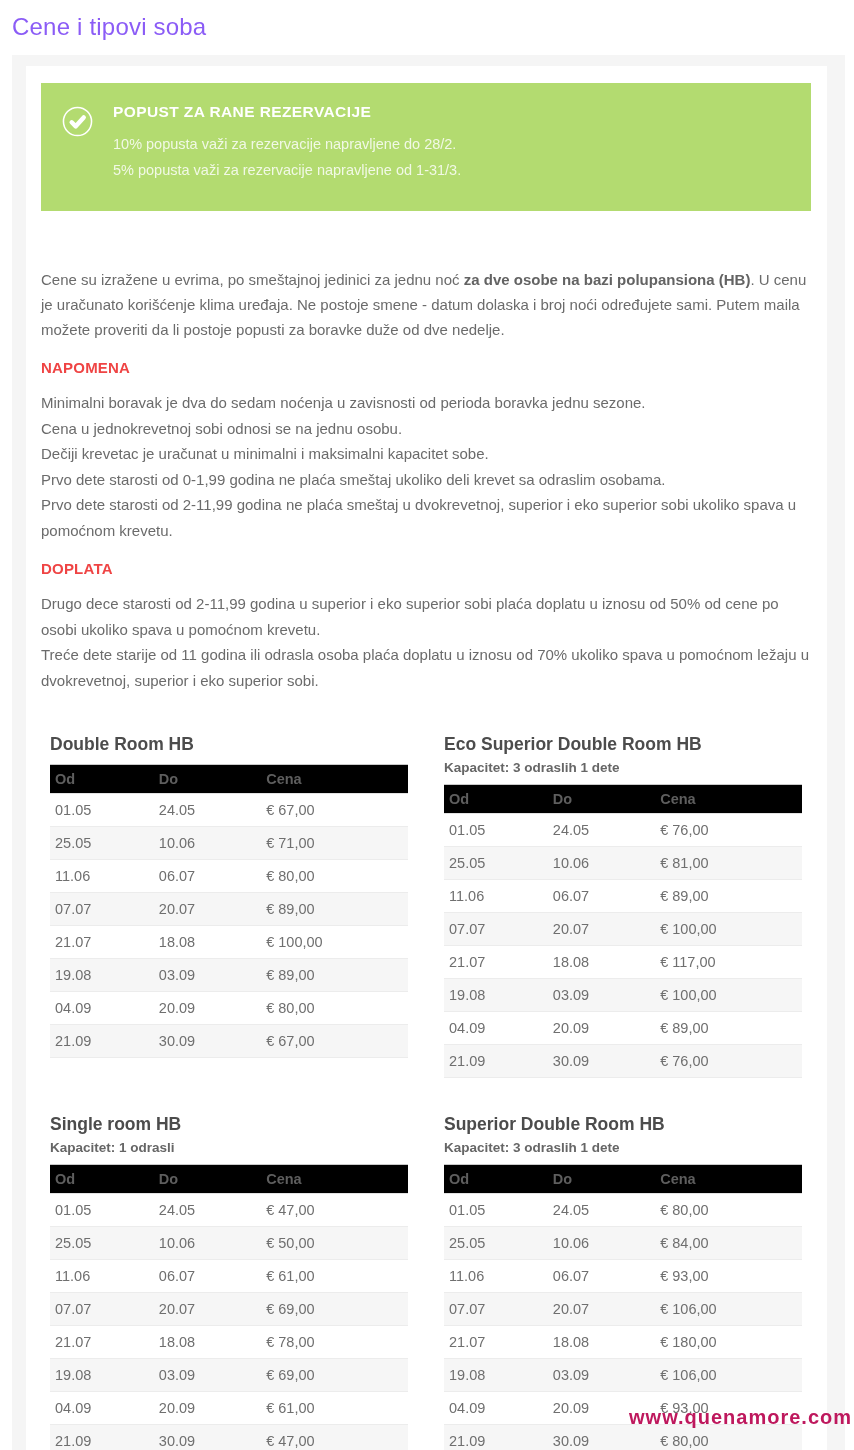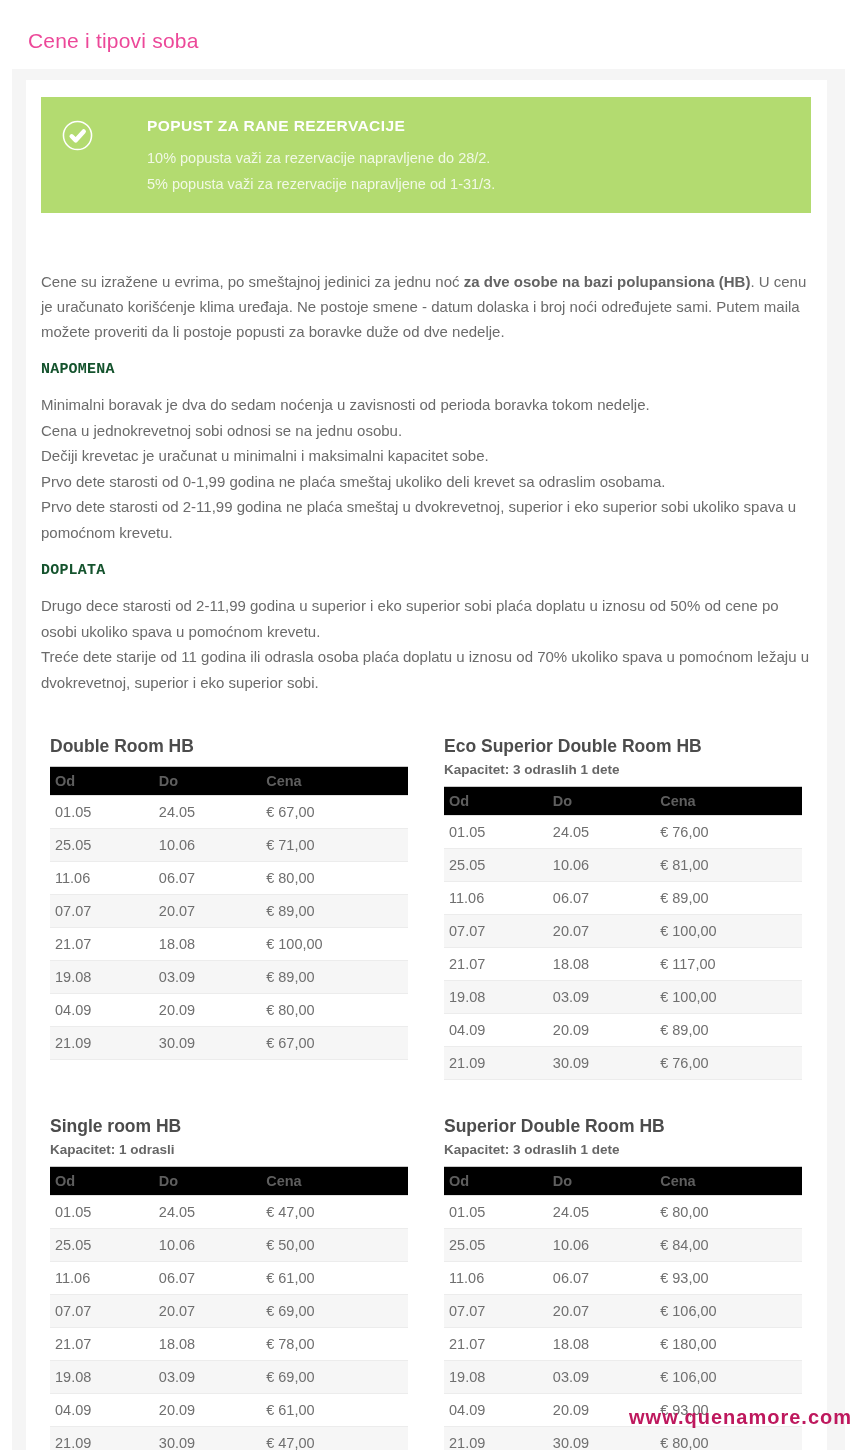--- a/index.html
+++ b/index.html
@@ -3,47 +3,47 @@
 <meta charset="utf-8">
 <style>
   html,body{margin:0;padding:0;}
   body{
     width:854px;height:1450px;position:relative;overflow:hidden;
     background:#ffffff;
     font-family:"Liberation Sans","DejaVu Sans",sans-serif;
     -webkit-font-smoothing:antialiased;
   }
   .page-title{
-    margin:16px;padding:13px 0 0 12px;
-    font-size:21px;font-weight:400;color:#ec4899;letter-spacing:.2px;
+    margin:0;padding:13px 0 0 12px;
+    font-size:24px;font-weight:400;color:#8b5cf6;letter-spacing:.2px;
   }
   .panel{
     margin:14px 9px 0 12px;
     background:#f5f5f5;
     padding:11px 18px 10px 14px;
   }
   .card{
     background:#ffffff;
     padding:17px 16px 41px 15px;
   }
   
   .banner{
     display:flex;align-items:flex-start;
     background:#b3db70;color:#fff;
-    padding:14px 20px 16px 20px;
-    min-height:80px;box-sizing:border-box;gap:34px;
+    padding:14px 20px 28px 20px;
+    min-height:80px;box-sizing:border-box;
   }
   .banner-icon{width:31px;height:31px;flex:none;margin:9px 20px 0 1px;display:block;}
   .banner-title{margin:6px 0 0;font-size:15.5px;font-weight:700;letter-spacing:.4px;}
   .banner-lines{margin-top:10px;}
   .banner-line{margin:0;font-size:14.5px;line-height:26px;color:rgba(255,255,255,.82);}
   
   .intro{margin:56px 0 0;max-width:776px;font-size:15px;line-height:25px;color:#6b6b6b;}
   .intro b{color:#636363;}
-  .section-heading{margin:17px 0 0;font-size:15px;font-weight:700;color:#14532d;letter-spacing:.2px;font-family:Liberation Mono, monospace;}
+  .section-heading{margin:17px 0 0;font-size:15px;font-weight:700;color:#ef4444;letter-spacing:.2px;}
   .note-block{margin:14px 0 0;max-width:776px;}
   .note-block p{margin:0;font-size:15px;line-height:25.5px;color:#6b6b6b;}
   
   .tables-grid{
     display:grid;grid-template-columns:1fr 1fr;
     column-gap:13px;row-gap:29px;
     margin:41px 9px 0 9px;
     gap:36px;
   }
   .pt-title{margin:0;font-size:17.5px;font-weight:700;color:#4c4c4c;}
@@ -85,21 +85,21 @@
             <p class="banner-line">10% popusta važi za rezervacije napravljene do 28/2.</p>
             <p class="banner-line">5% popusta važi za rezervacije napravljene od 1-31/3.</p>
           </div>
       </div>
     </div>
 
     <p class="intro"><span>Cene su izražene u evrima, po smeštajnoj jedinici za jednu noć </span><b>za dve osobe na bazi polupansiona (HB)</b><span>. U cenu je uračunato korišćenje klima uređaja. Ne postoje smene - datum dolaska i broj noći određujete sami. Putem maila možete proveriti da li postoje popusti za boravke duže od dve nedelje.</span></p>
 
     <h2 class="section-heading">NAPOMENA</h2>
     <div class="note-block">
-        <p>Minimalni boravak je dva do sedam noćenja u zavisnosti od perioda boravka tokom nedelje.</p>
+        <p>Minimalni boravak je dva do sedam noćenja u zavisnosti od perioda boravka jednu sezone.</p>
         <p>Cena u jednokrevetnoj sobi odnosi se na jednu osobu.</p>
         <p>Dečiji krevetac je uračunat u minimalni i maksimalni kapacitet sobe.</p>
         <p>Prvo dete starosti od 0-1,99 godina ne plaća smeštaj ukoliko deli krevet sa odraslim osobama.</p>
         <p>Prvo dete starosti od 2-11,99 godina ne plaća smeštaj u dvokrevetnoj, superior i eko superior sobi ukoliko spava u pomoćnom krevetu.</p>
       </div>
 
     <h2 class="section-heading">DOPLATA</h2>
     <div class="note-block">
         <p>Drugo dece starosti od 2-11,99 godina u superior i eko superior sobi plaća doplatu u iznosu od 50% od cene po osobi ukoliko spava u pomoćnom krevetu.</p>
         <p>Treće dete starije od 11 godina ili odrasla osoba plaća doplatu u iznosu od 70% ukoliko spava u pomoćnom ležaju u dvokrevetnoj, superior i eko superior sobi.</p>

